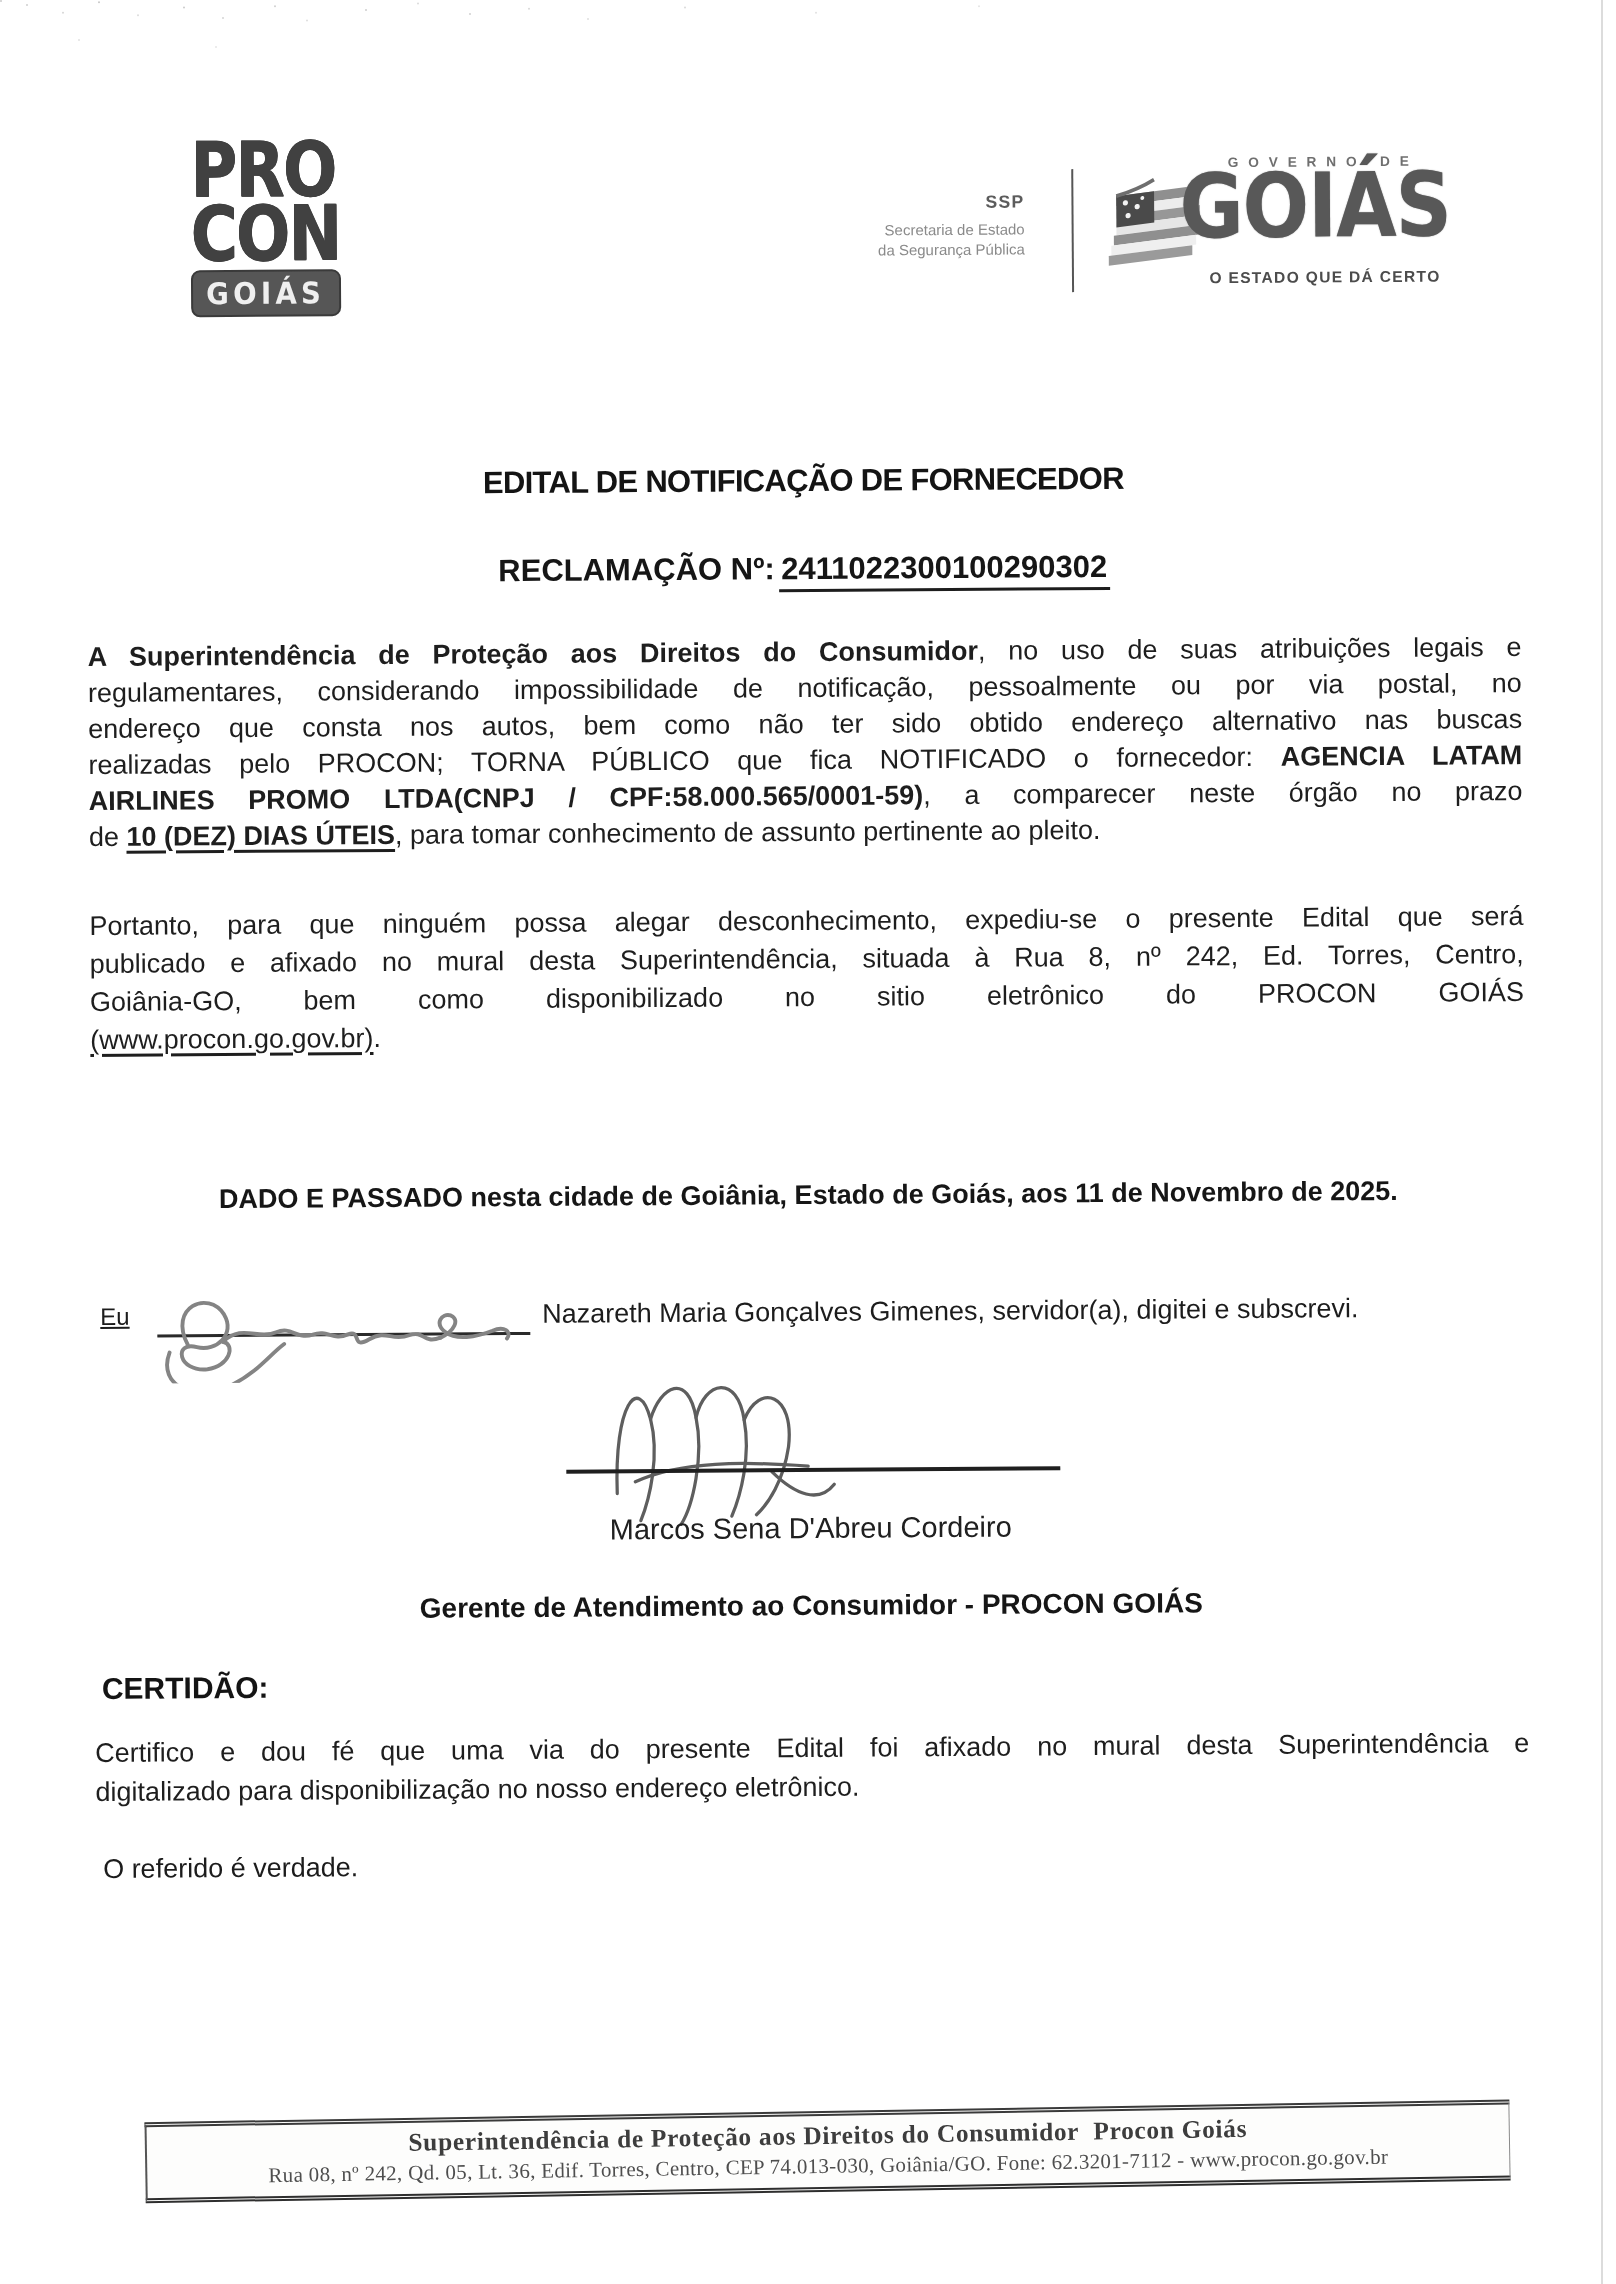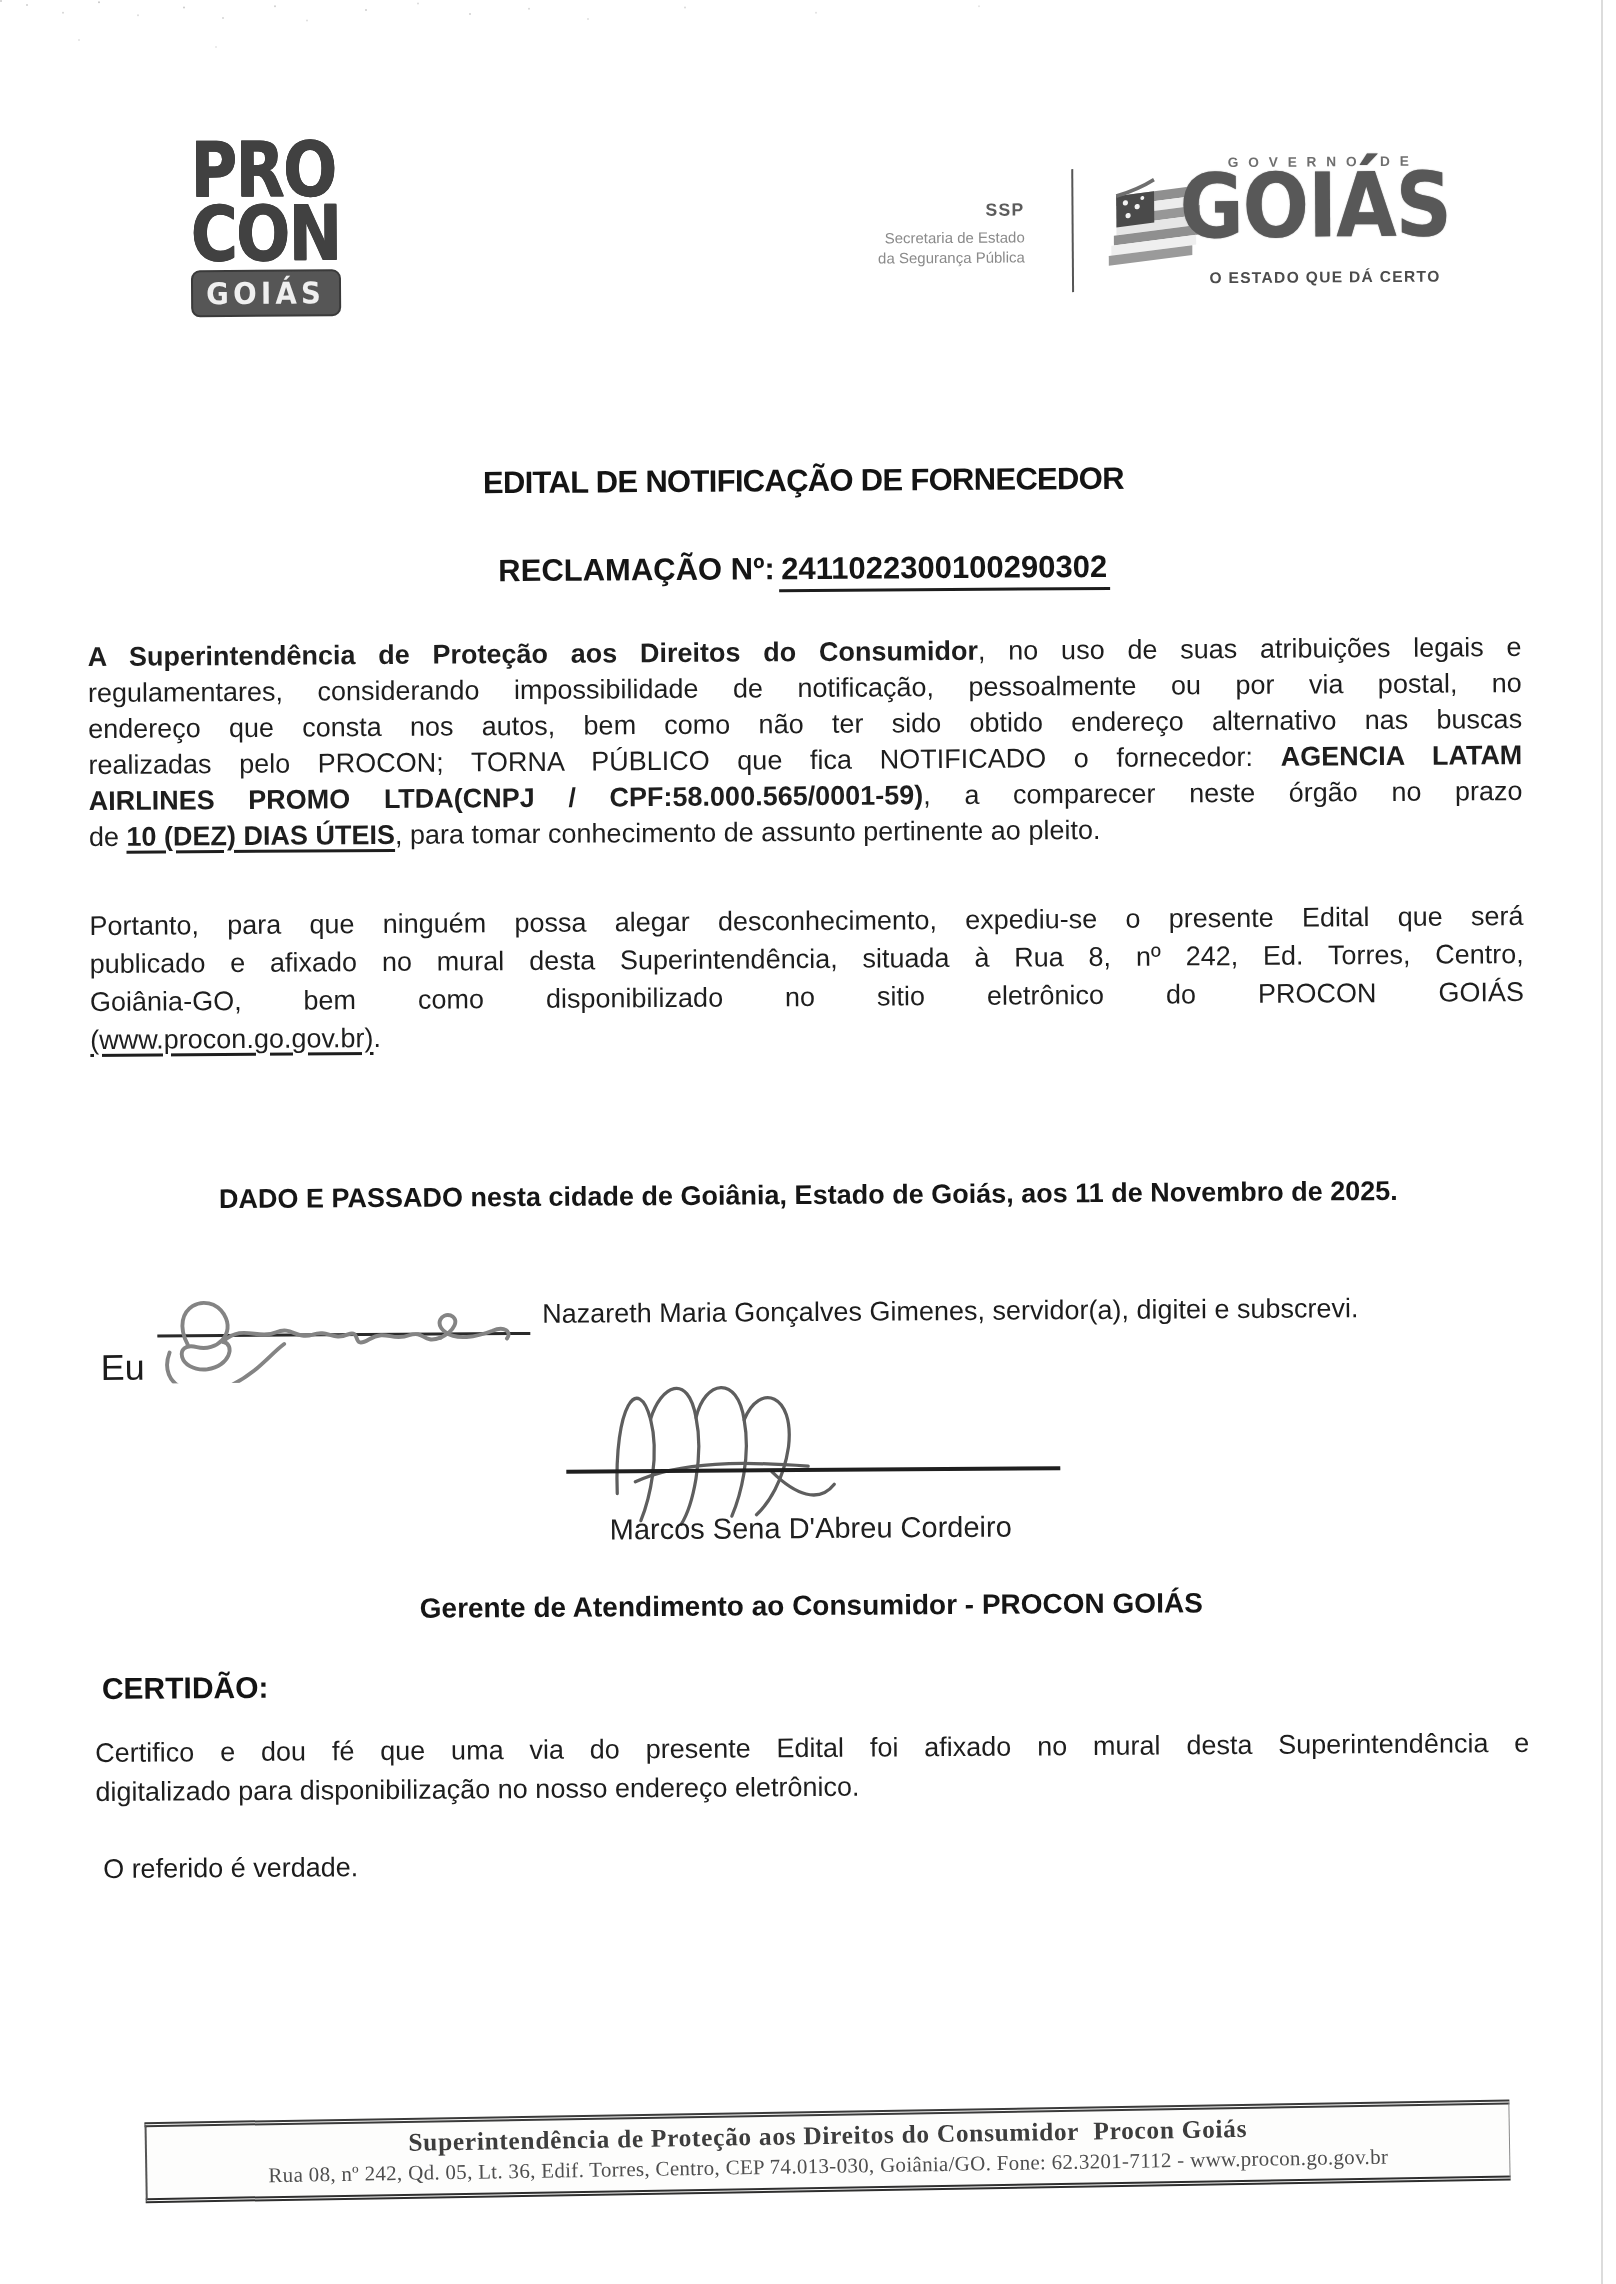--- a/index.html
+++ b/index.html
@@ -22,21 +22,21 @@
     font-weight:bold;font-size:76px;line-height:64px;letter-spacing:-2px;color:#414141;
     transform:scaleX(0.84);transform-origin:left top;
     text-shadow:0.7px 0 0 currentColor,0 0.7px 0 currentColor,0.7px 0.7px 0 currentColor;}
   .procon-badge{position:absolute;left:197px;top:266px;width:150px;height:47px;background:#565656;
     border:2px solid #3a3a3a;border-radius:9px;display:flex;align-items:center;justify-content:center;
     box-sizing:border-box;}
   .procon-badge span{font-family:"DejaVu Sans",sans-serif;font-weight:bold;font-size:30px;
     color:#efefef;letter-spacing:4.6px;transform:scaleX(0.92);}
 
   
-  .ssp{position:absolute;left:821px;top:193px;width:210px;text-align:right;color:#8a8a8a;margin-top:8px;}
+  .ssp{position:absolute;left:821px;top:193px;width:210px;text-align:right;color:#8a8a8a;}
   .ssp .abbr{font-size:17.6px;font-weight:bold;color:#5c5c5c;letter-spacing:1.3px;margin-bottom:6.5px;}
   .ssp .dept{font-size:15px;line-height:20px;}
 
   .header-divider{position:absolute;left:1078px;top:171px;width:2px;height:123px;background:#565656;}
 
   
   .gov-top{position:absolute;left:1180px;top:158px;width:300px;text-align:center;font-size:13.7px;
     font-weight:bold;color:#6f6f6f;letter-spacing:9.8px;}
   .gov-flag{position:absolute;left:1111px;top:175px;}
   .gov-name{position:absolute;left:1186px;top:164px;font-family:"DejaVu Sans",sans-serif;
@@ -59,21 +59,21 @@
   .certp{top:1729px;line-height:39px;}
   .tline{text-align:justify;}
   .tline.just{text-align-last:justify;}
   .b{font-weight:bold;}
   .u{text-decoration:underline;text-decoration-thickness:2.6px;text-underline-offset:5.2px;}
 
   .issued{position:absolute;left:91px;top:1180px;width:1434px;text-align:center;font-size:27px;
     font-weight:bold;color:#161616;}
 
   
-  .clerk-prefix{position:absolute;left:99px;top:1342px;font-size:36px;}
+  .clerk-prefix{position:absolute;left:99px;top:1298px;font-size:24px;text-decoration:underline;}
   .clerk-underline{position:absolute;left:156px;top:1330px;width:373px;height:3.3px;background:#2a2a2a;}
   .clerk-suffix{position:absolute;left:541px;top:1297px;font-size:27px;}
   .sig-nazareth{position:absolute;left:129px;top:1271px;}
 
   
   .sig-marcos{position:absolute;left:574px;top:1357px;}
   .sig-line{position:absolute;left:564px;top:1468px;width:494px;height:3.9px;background:#1f1f1f;}
   .signer-name{position:absolute;left:91px;top:1512px;width:1434px;text-align:center;font-size:29px;color:#202020;}
   .signer-role{position:absolute;left:91px;top:1590px;width:1434px;text-align:center;font-size:28px;
     font-weight:bold;color:#161616;}

